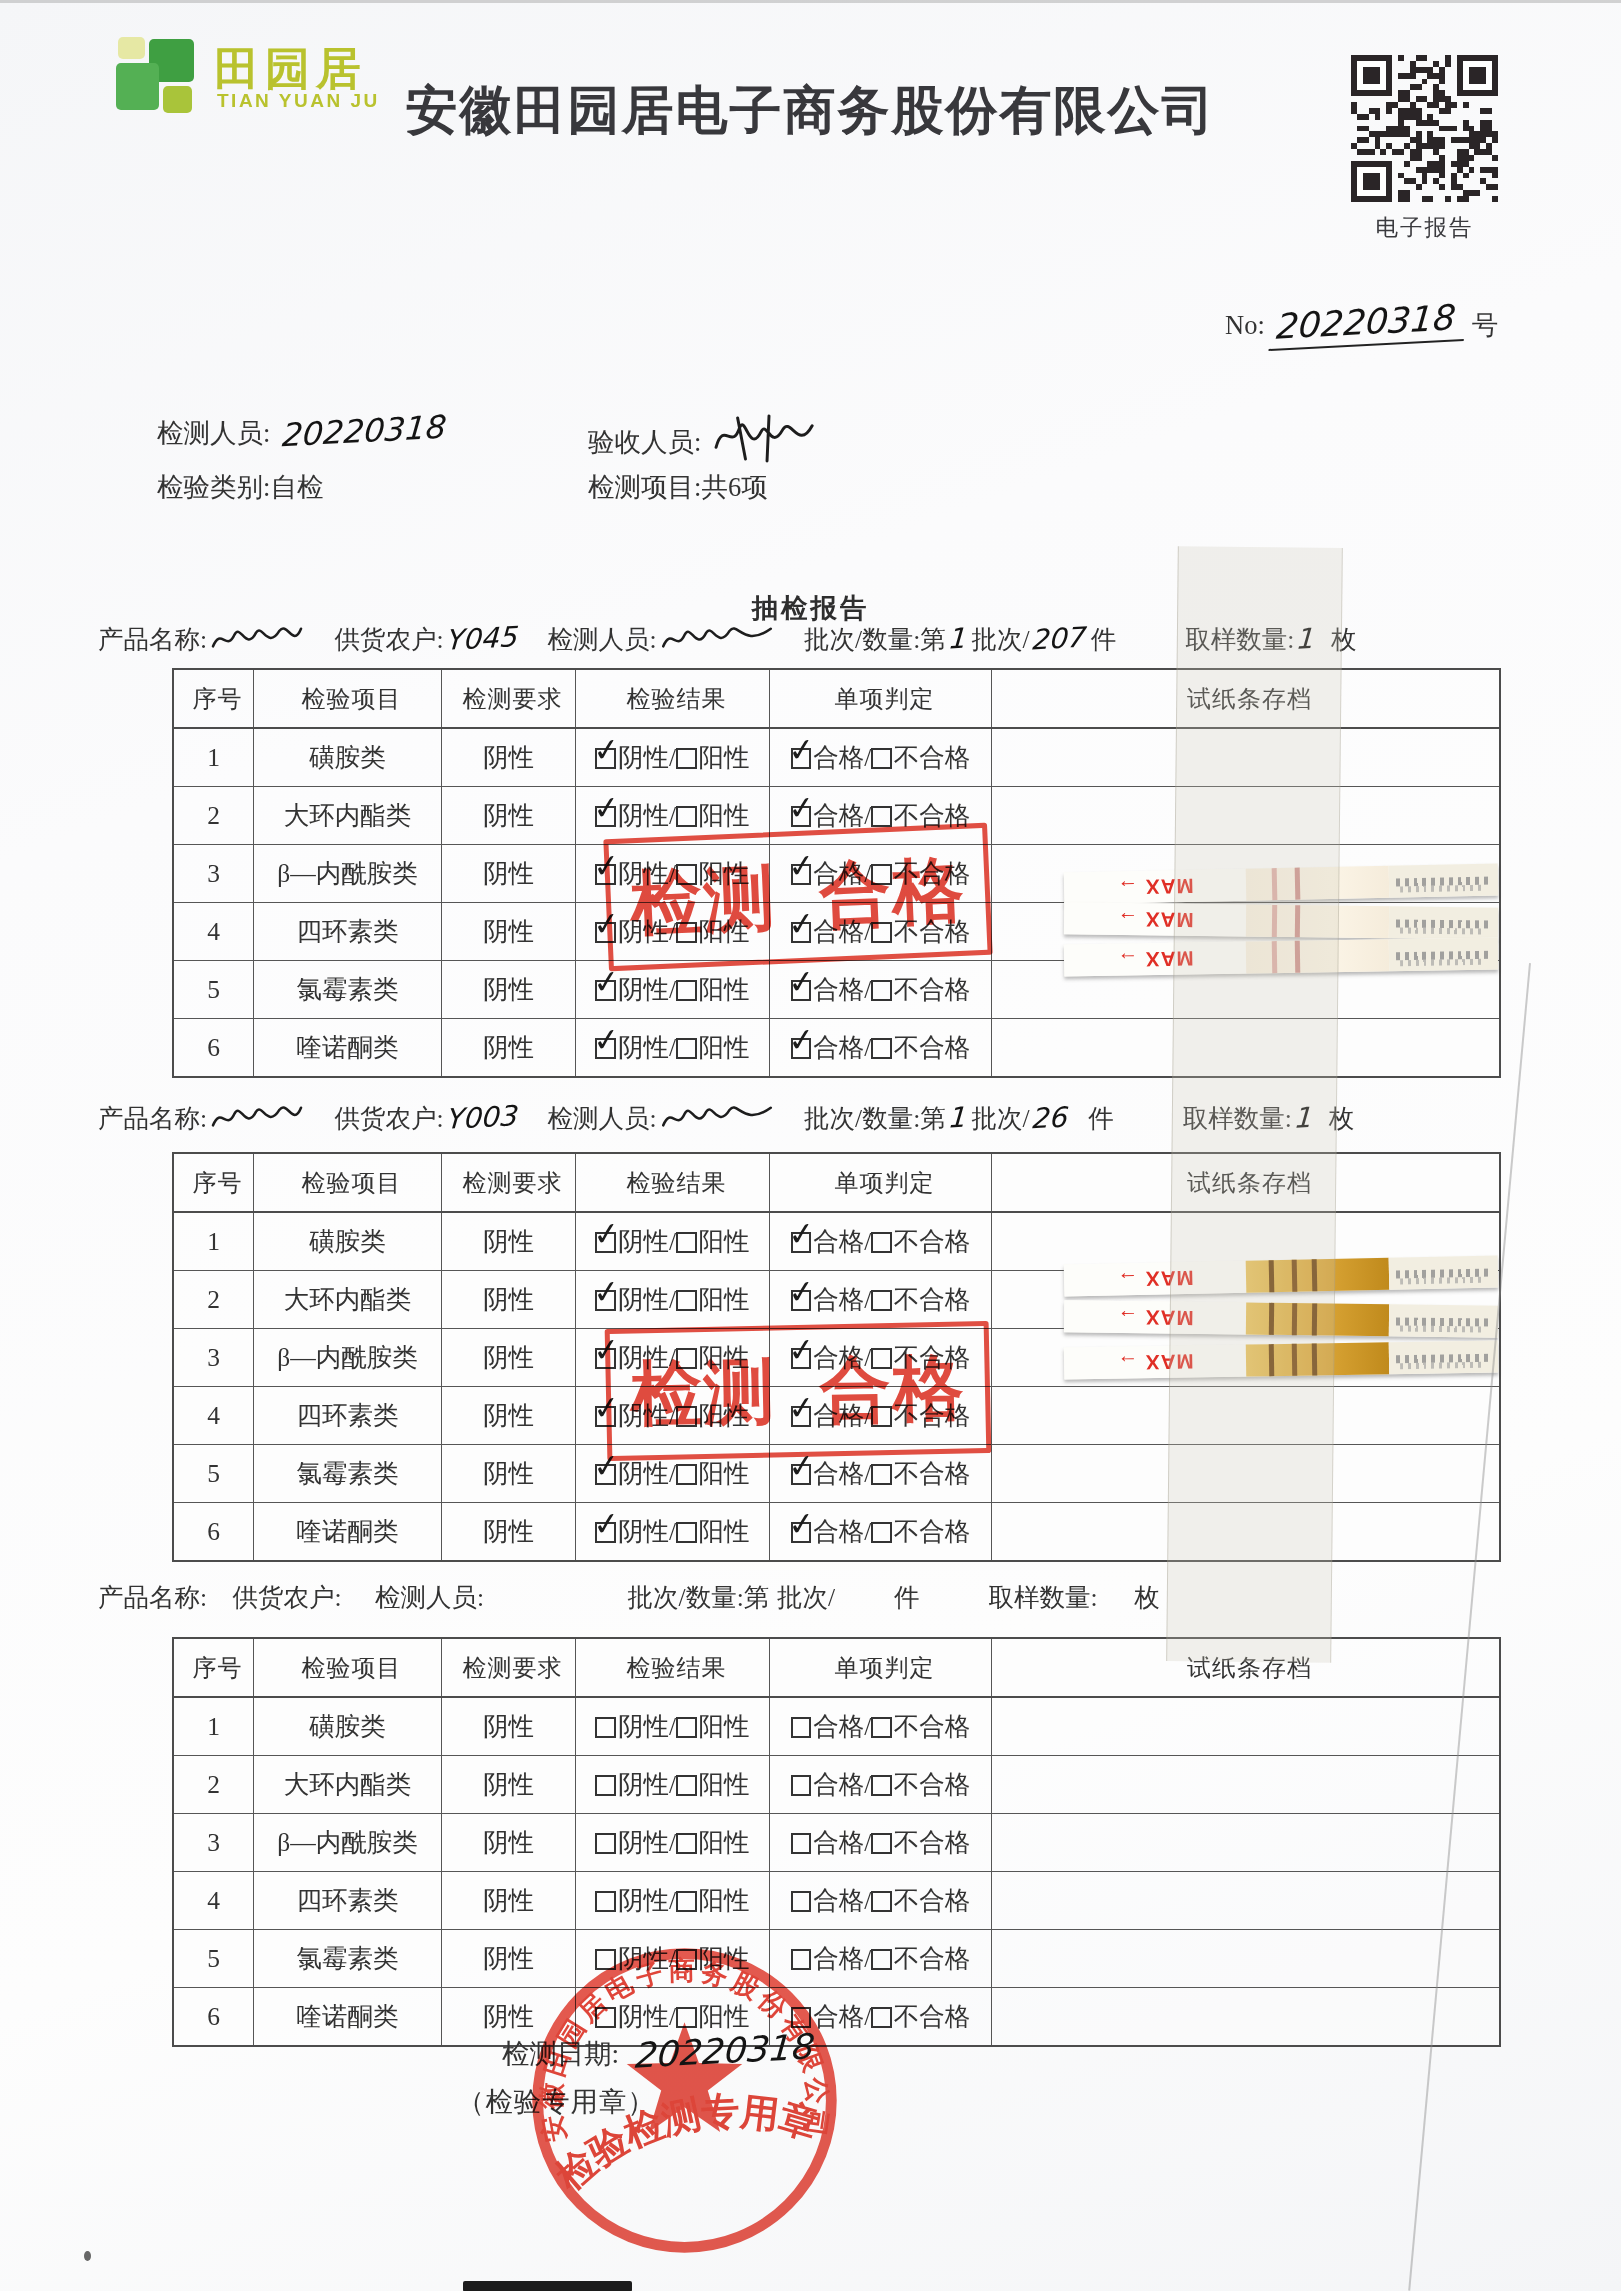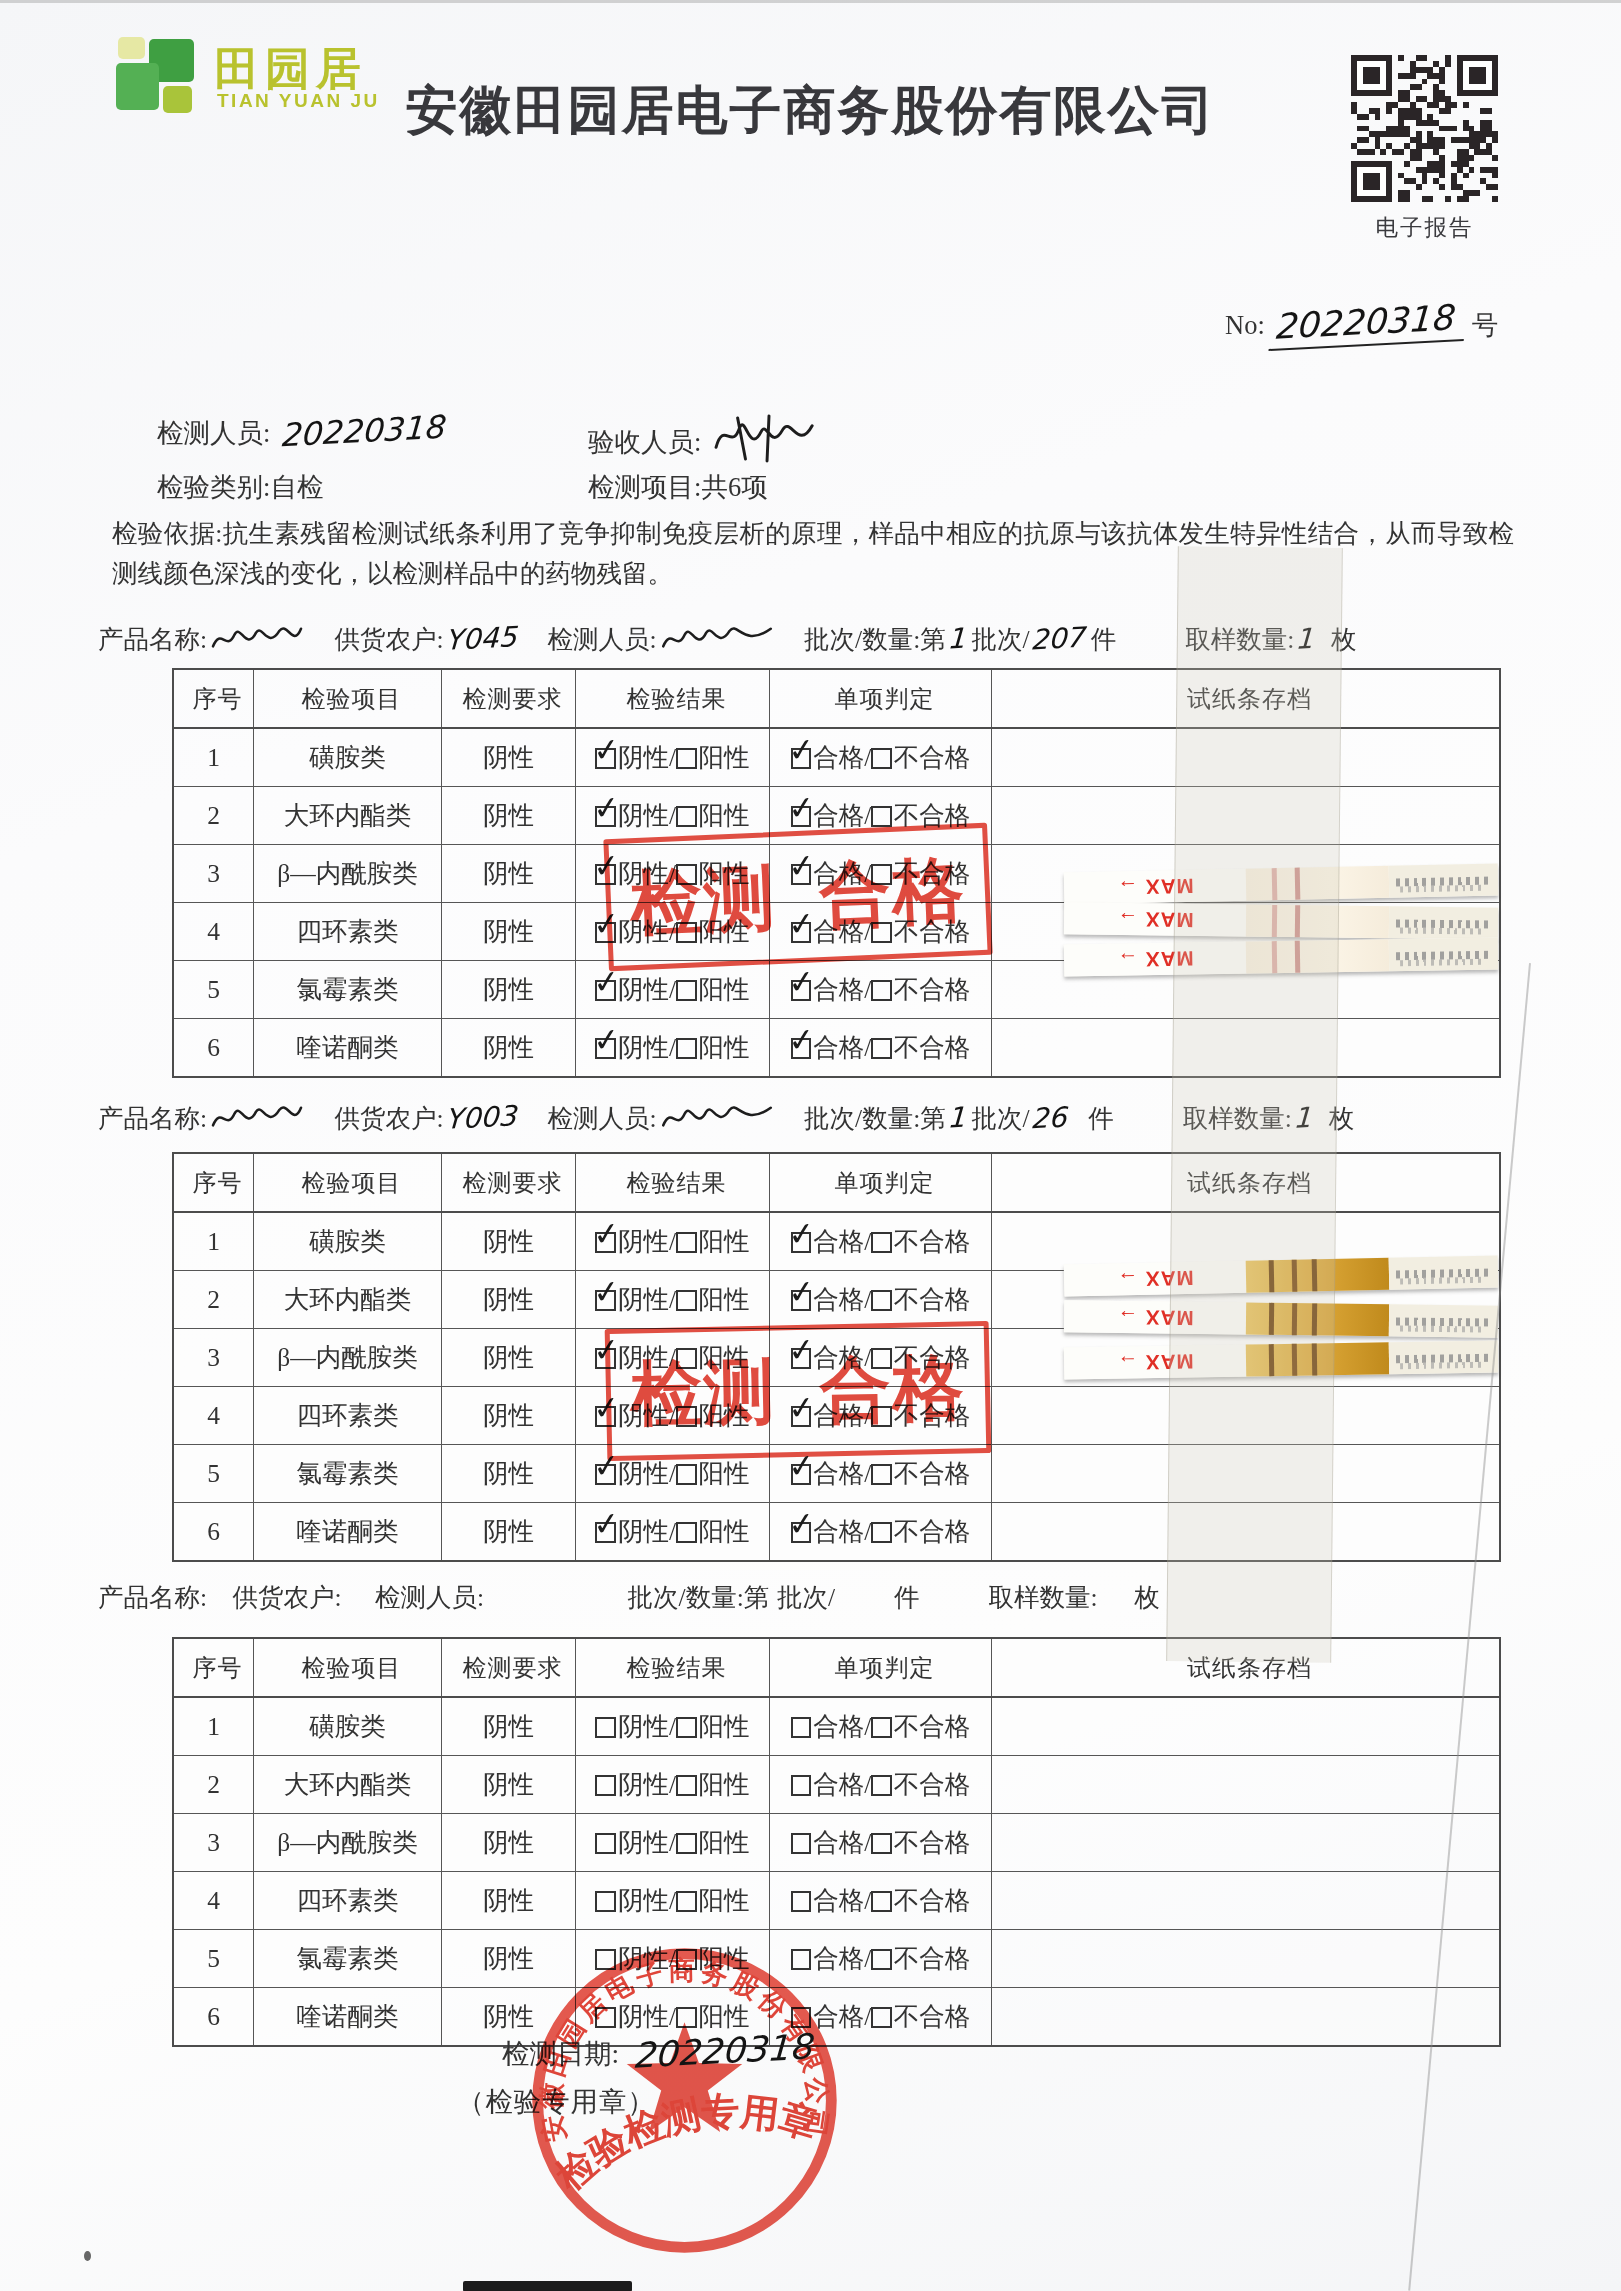--- a/index.html
+++ b/index.html
@@ -316,24 +316,22 @@
       <path d="M6,36 C14,8 22,40 30,16 C36,2 40,44 52,20 C58,8 62,40 74,18 C82,4 90,40 104,14 M28,6 L36,48 M60,4 L58,50" stroke="#1d1d1d" stroke-width="3" fill="none" stroke-linecap="round"></path>
     </svg>
   </div>
   <div class="info-item" style="left:157px;top:469px;">
     <span>检验类别:</span><span>自检</span>
   </div>
   <div class="info-item" style="left:588px;top:469px;text-align:center;">
     <span>检测项目:</span><span>共6项</span>
   </div>
 
-  <div class="basis">
-    <span>检验依据:</span><span>抗生素残留检测试纸条利用了竞争抑制免疫层析的原理，样品中相应的抗原与该抗体发生特异性结合，从而导致检测线颜色深浅的变化，以检测样品中的药物残留。</span>
-  </div>
-
+
+  <div class="sec-head" style="top:590px;">抽检报告</div>
 
   <div id="sections">
       <div class="meta" style="top: 617px;"><span class="lbl">产品名称:</span><svg class="sig-svg" width="98" height="43" viewBox="0 0 100 44">
           <path d="M4,30 C12,10 18,36 26,18 C32,6 38,36 48,16 C54,6 60,34 72,14 C80,4 86,32 94,12" stroke="#1d1d1d" stroke-width="2.6" fill="none" stroke-linecap="round"></path>
         </svg><span class="lbl">供货农户:</span><span class="hw hwv">Y045</span><span class="lbl">检测人员:</span><svg class="sig-svg" width="118" height="43" viewBox="0 0 120 44">
           <path d="M4,30 C12,10 18,36 26,18 C32,6 38,36 48,16 C54,6 60,34 72,14 C80,4 86,32 114,12" stroke="#1d1d1d" stroke-width="2.6" fill="none" stroke-linecap="round"></path>
         </svg><span class="lbl">批次/数量:第</span><span class="hw hwv">1</span><span>批次/</span><span class="hw hwv" style="min-width:51px;">207</span><span>件</span><span class="lbl" style="margin-left:69px;">取样数量:</span><span class="hw hwv" style="min-width:29px;">1</span><span>枚</span></div>
       <div class="rtable" style="top: 668px;">
         <div class="rrow hd">
           <div>序号</div>

